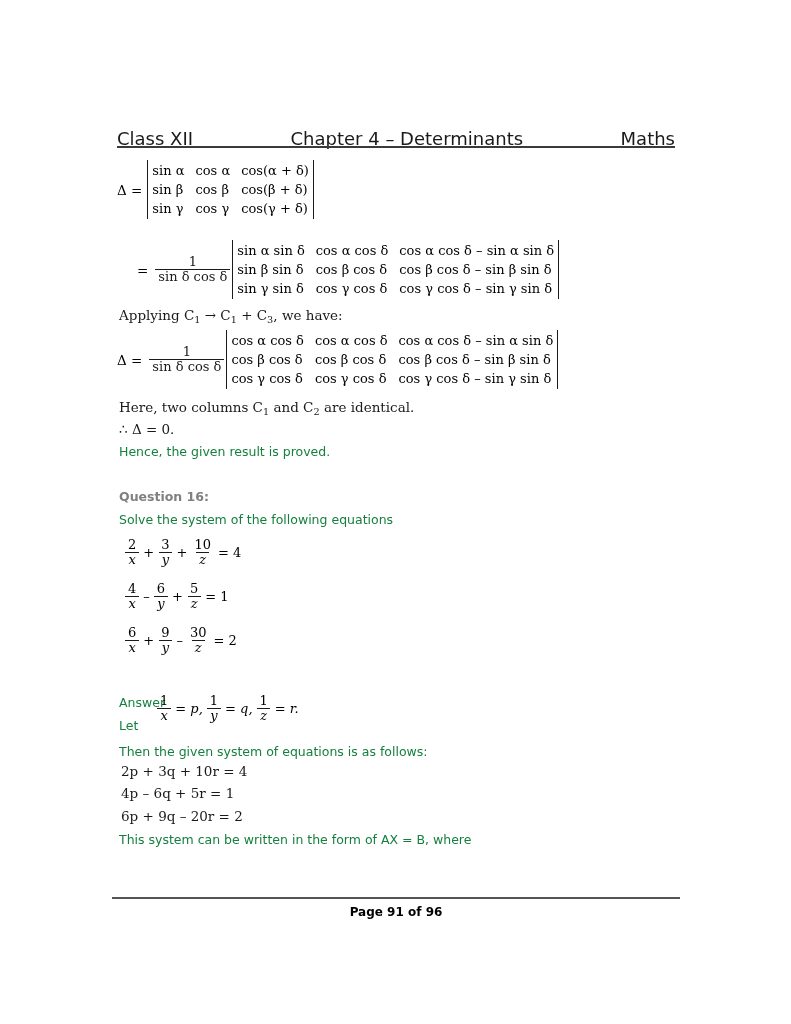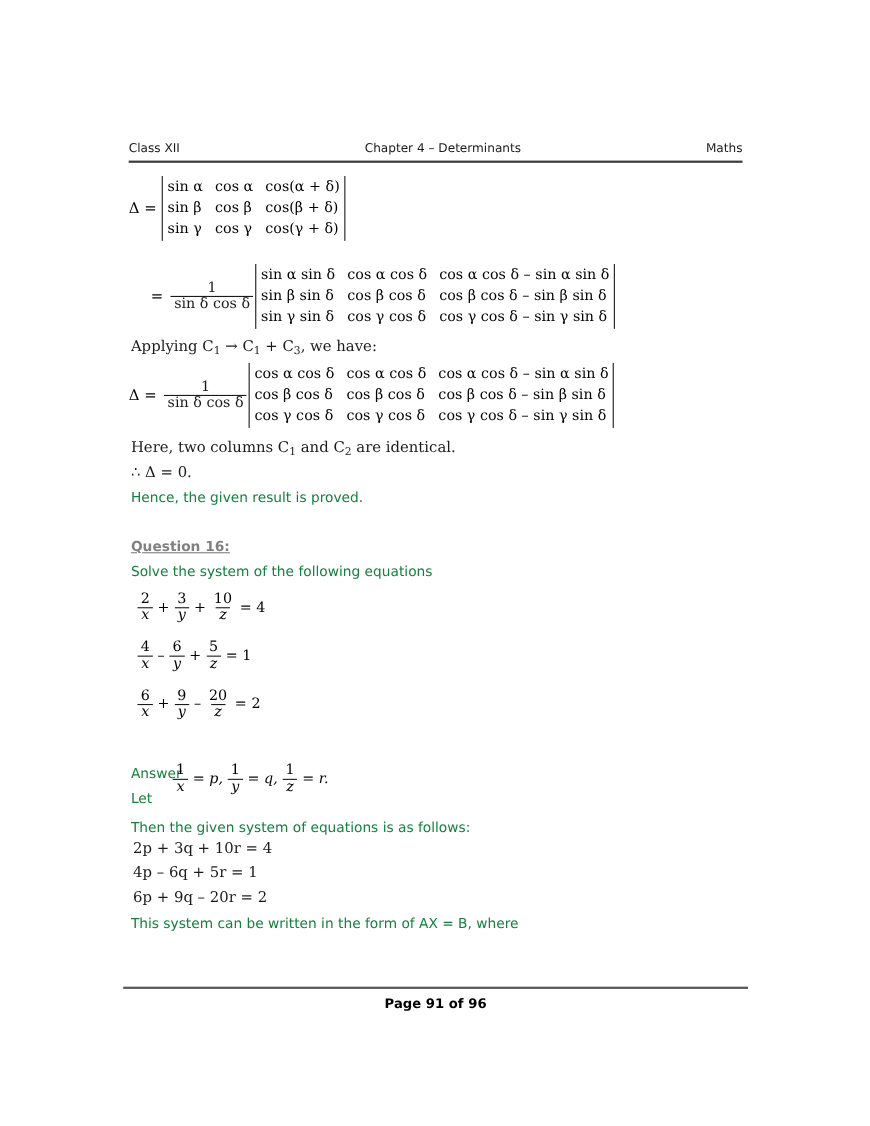--- a/index.html
+++ b/index.html
@@ -25,21 +25,21 @@
 
   
   .header {
     position: absolute;
     left: 117px;
     top: 128px;
     width: 558px;
     display: flex;
     align-items: baseline;
     font-family: "DejaVu Sans", sans-serif;
-    font-size: 11px;
+    font-size: 18px;
     color: #1a1a1a;
   }
   .header-left   { flex: 0 0 auto; }
   .header-center { flex: 1 1 auto; text-align: center; }
   .header-right  { flex: 0 0 auto; }
   .header-rule {
     position: absolute;
     left: 117px;
     top: 146px;
     width: 558px;
@@ -114,21 +114,20 @@
     color: #1a1a1a;
     white-space: nowrap;
   }
   .qlabel {
     position: absolute;
     font-family: "DejaVu Sans", sans-serif;
     font-size: 12.5px;
     font-weight: bold;
     color: #808080;
     white-space: nowrap;
-    text-decoration: underline;
   }
   .sub { font-size: 0.72em; vertical-align: -0.28em; }
 
   
   .eqlist {
     position: absolute;
     font-family: "DejaVu Serif", serif;
     font-size: 13.5px;
     color: #1a1a1a;
     line-height: 1.65;
@@ -320,21 +319,21 @@
       <span class="num">6</span>
       <span class="den mi">x</span>
     </span>
     <span class="op">+</span>
     <span class="frac">
       <span class="num">9</span>
       <span class="den mi">y</span>
     </span>
     <span class="op">–</span>
     <span class="frac">
-      <span class="num">20</span>
+      <span class="num">30</span>
       <span class="den mi">z</span>
     </span>
     <span class="op">= 2</span>
   </div>
 
   <div class="btext" style="left:119px; top:695px;">Answer</div>
 
   <div class="btext" style="left:119px; top:718px;">Let</div>
 
   <div class="fraceq" style="left:155px; top:694px;">

